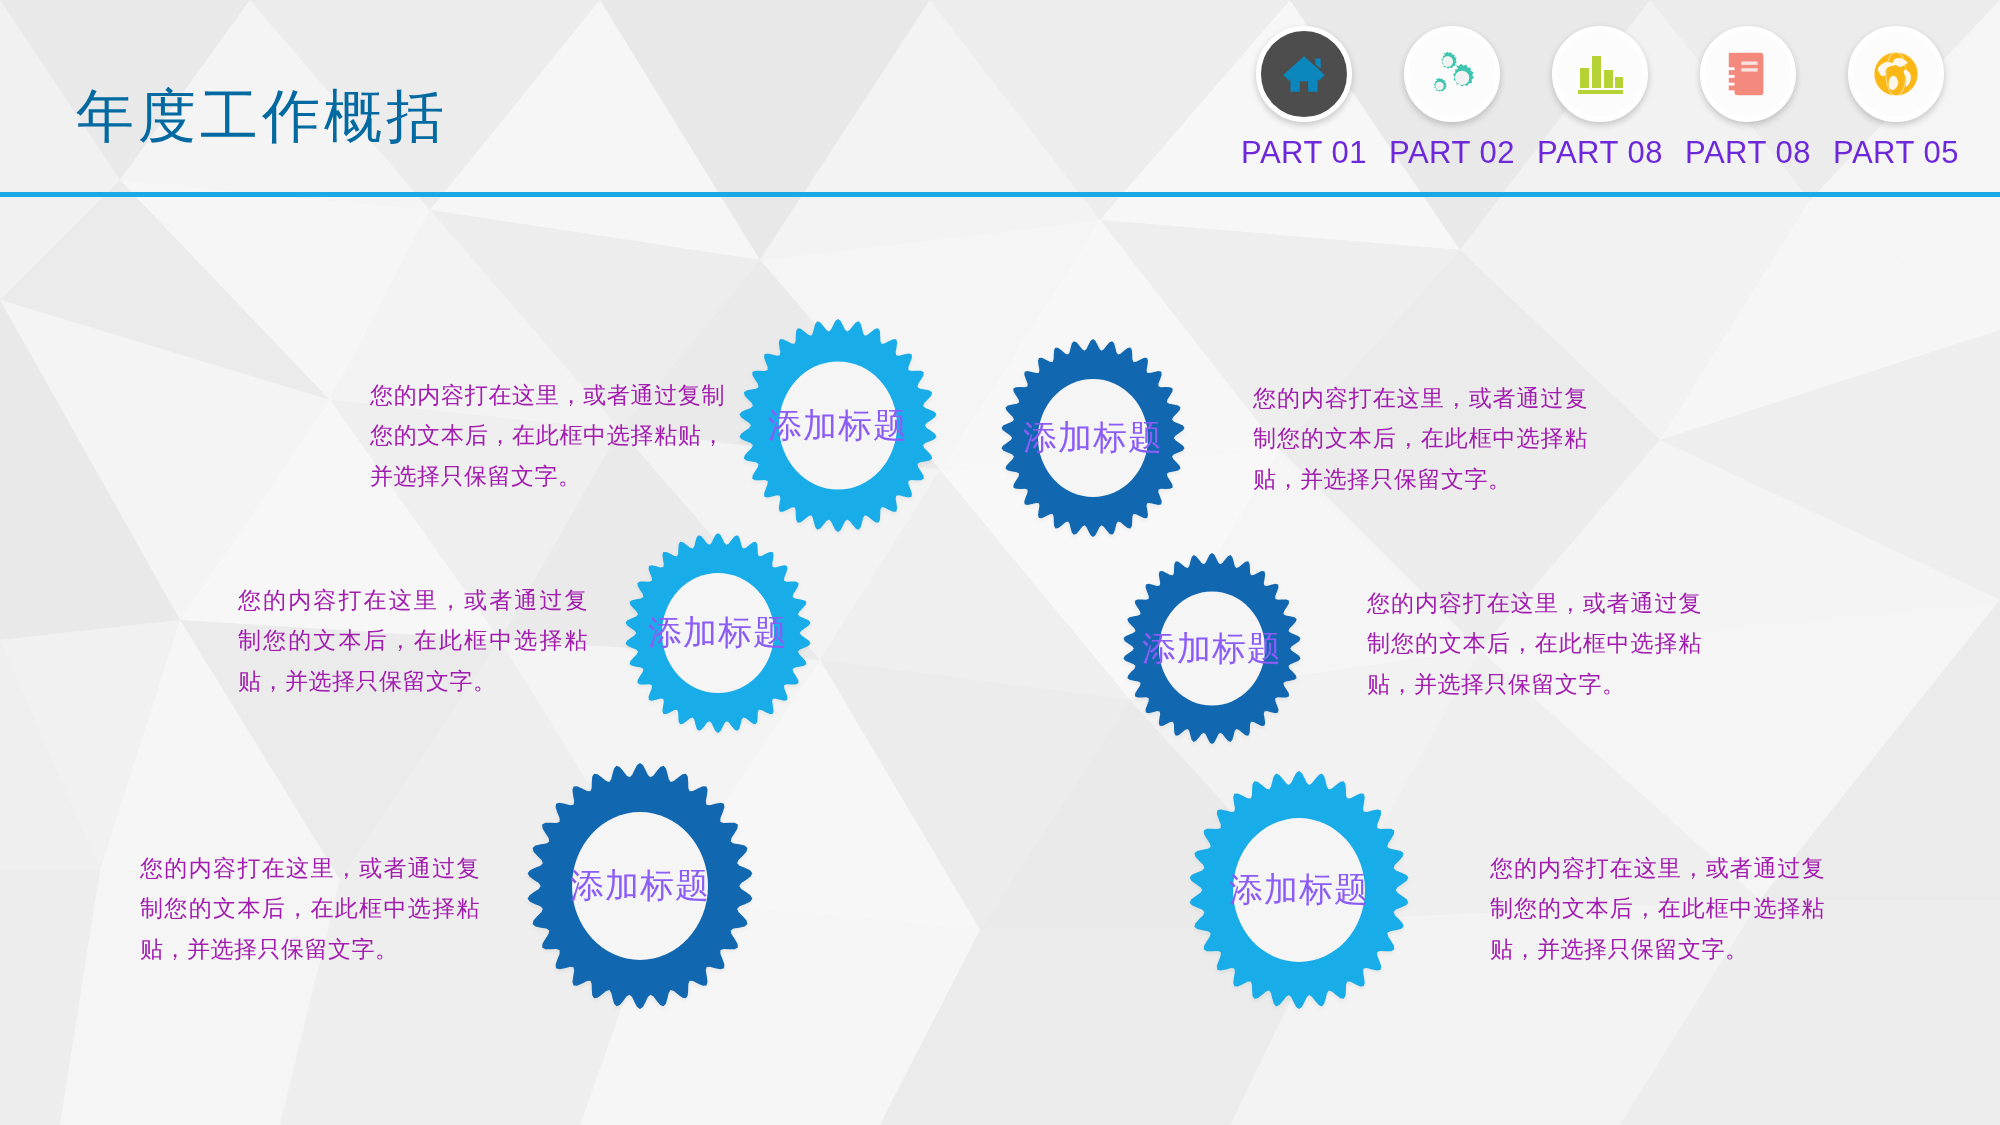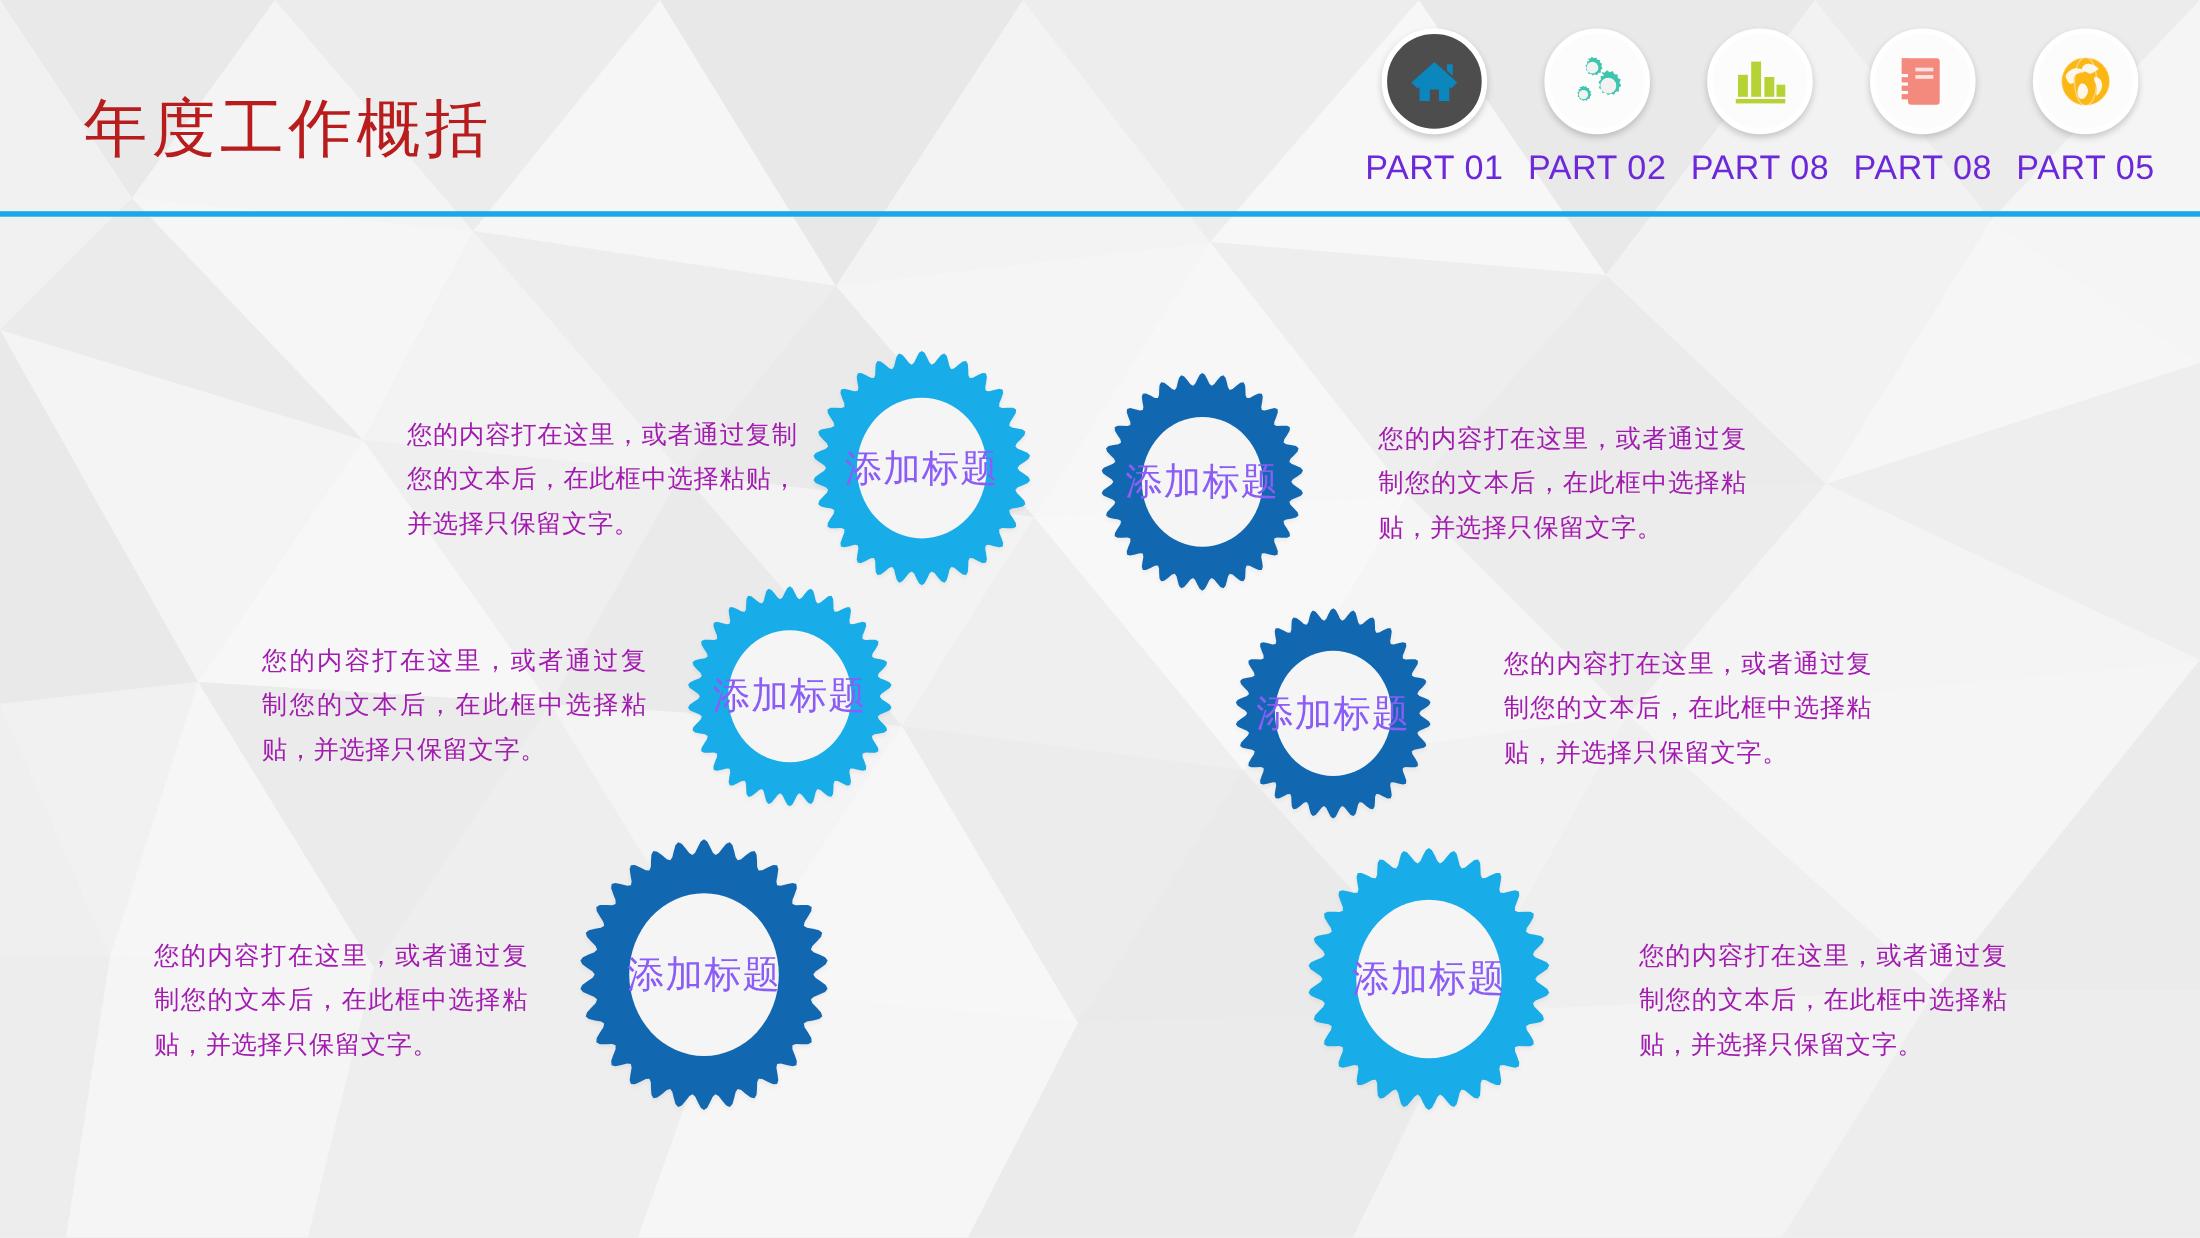--- a/index.html
+++ b/index.html
@@ -10,21 +10,21 @@
     position:relative;
   }
 
   
   #bg { position:absolute; inset:0; width:2000px; height:1125px; z-index:0; }
 
   
   .header { position:absolute; left:0; top:0; width:2000px; height:196px; z-index:5; }
   .page-title {
     position:absolute; left:76px; top:78px;
-    font-size:58px; color:#b91c1c; letter-spacing:4px;
+    font-size:58px; color:#0369a1; letter-spacing:4px;
     font-weight:400; white-space:nowrap;
   }
   .divider { position:absolute; left:0; top:192px; width:2000px; height:5px; background:#18a9e6; }
 
   .nav { position:absolute; right:30px; top:26px; display:flex; align-items:flex-start; }
   .nav-item { width:148px; display:flex; flex-direction:column; align-items:center; }
   .nav-circle {
     width:96px; height:96px; border-radius:50%;
     background:#fcfcfc;
     border:5px solid #ffffff;

